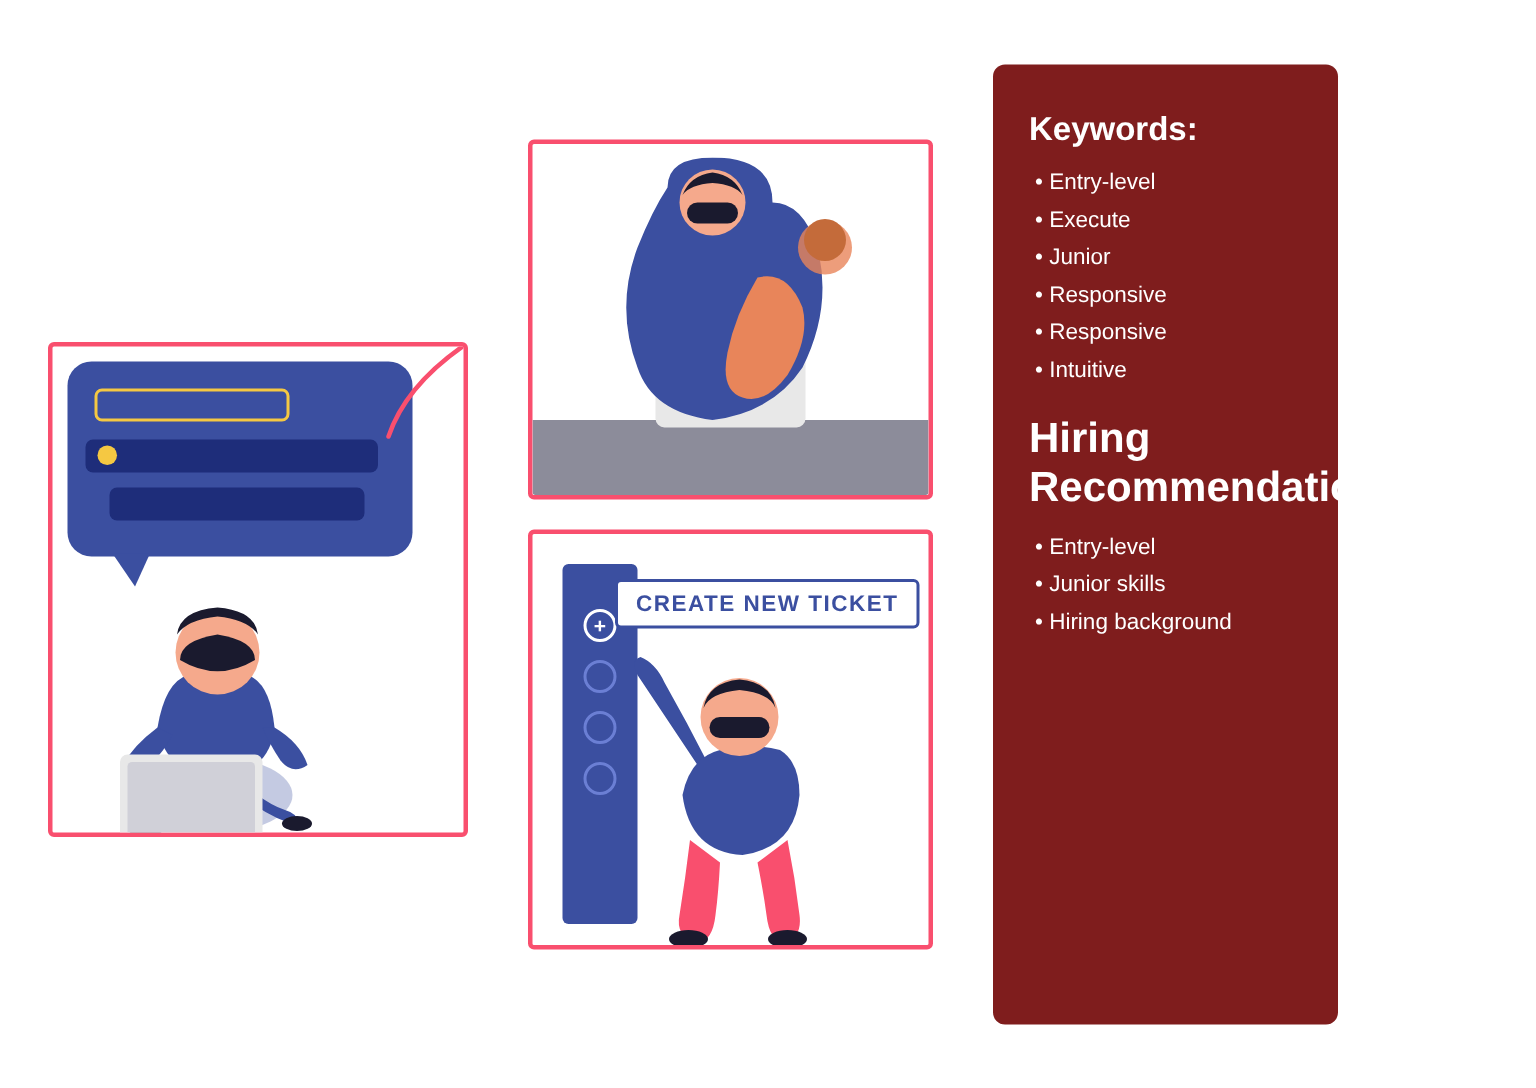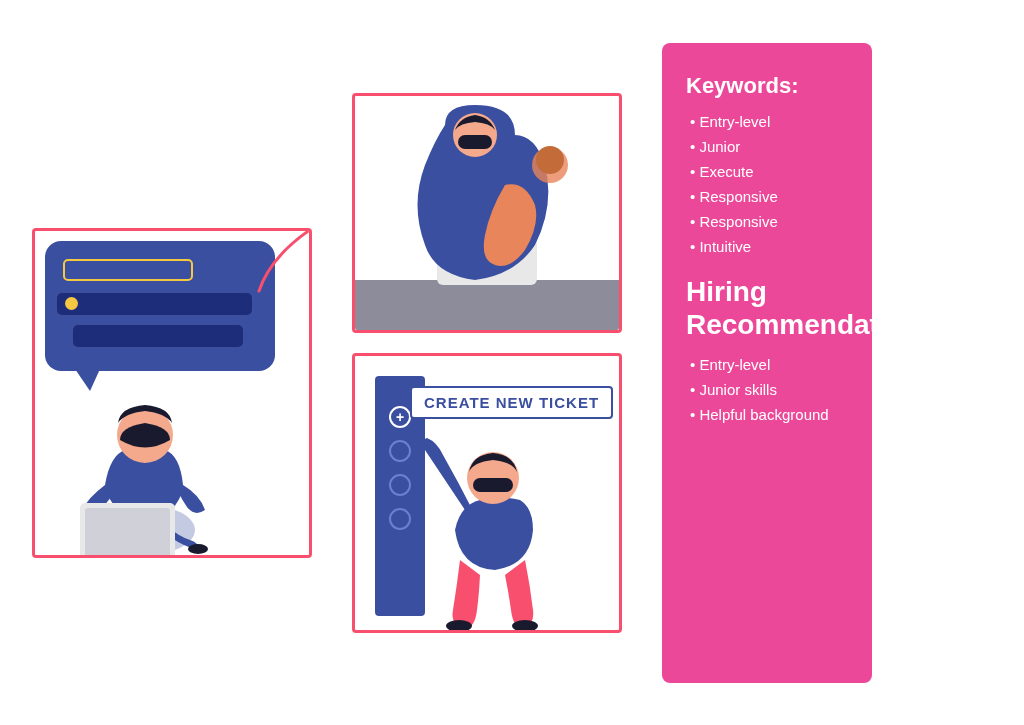--- a/index.html
+++ b/index.html
@@ -167,23 +167,23 @@
       padding: 6px 12px;
       font-size: 15px;
       font-weight: bold;
       letter-spacing: 1px;
       color: #3b4fa0;
       white-space: nowrap;
     }
 
     
     .right-panel {
-      width: 210px;
+      width: 230px;
       min-height: 640px;
-      background: #ec4899;
+      background: #7f1d1d;
       border-radius: 8px;
       padding: 30px 24px;
       margin-left: 40px;
       flex-shrink: 0;
       color: #fff;
     }
 
     .keywords-title {
       font-size: 22px;
       font-weight: 900;
@@ -332,29 +332,29 @@
         <rect x="88" y="78" width="40" height="14" rx="7" fill="#1a1a2e"></rect>
       </svg>
     </div>
   </div>
 
   <div class="right-panel">
     <div class="keywords-title">Keywords:</div>
 
     <div>
       <div class="keyword-item">• Entry-level</div>
+      <div class="keyword-item">• Execute</div>
       <div class="keyword-item">• Junior</div>
-      <div class="keyword-item">• Execute</div>
       <div class="keyword-item">• Responsive</div>
       <div class="keyword-item">• Responsive</div>
       <div class="keyword-item">• Intuitive</div>
     </div>
 
     <div class="hiring-title">Hiring Recommendations:</div>
 
     <div>
       <div class="keyword-item">• Entry-level</div>
       <div class="keyword-item">• Junior skills</div>
-      <div class="keyword-item">• Helpful background</div>
+      <div class="keyword-item">• Hiring background</div>
     </div>
   </div>
 
 </div>
 
 </body></html>

